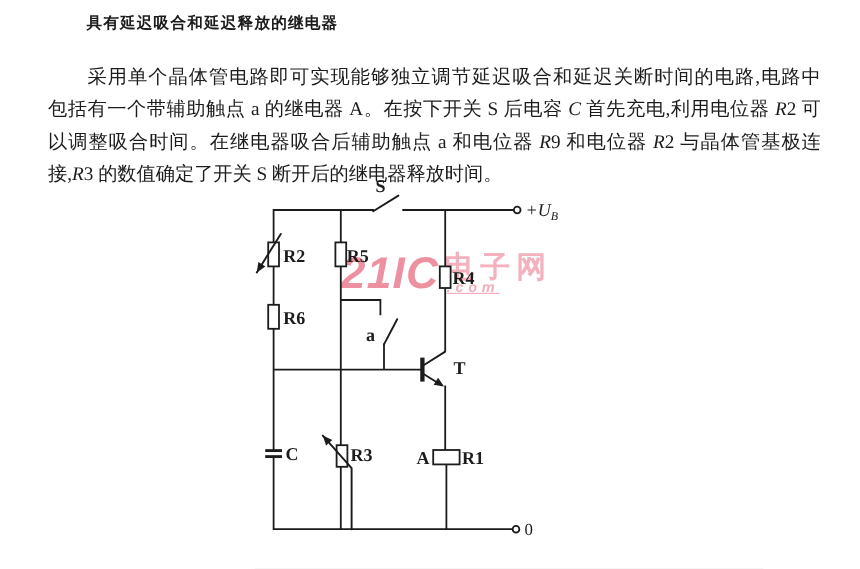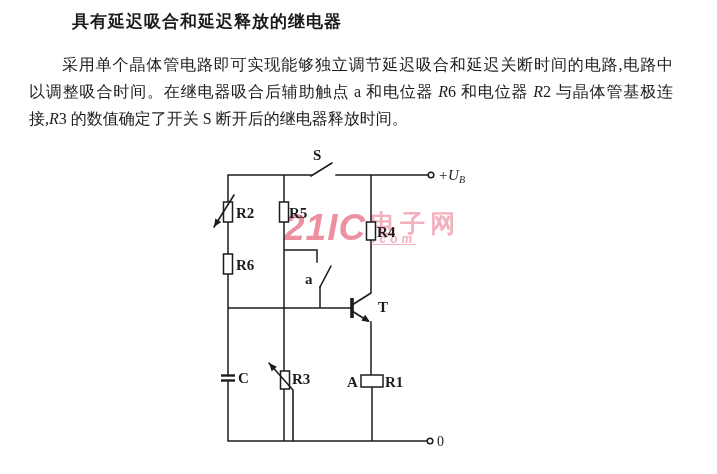--- a/index.html
+++ b/index.html
@@ -13,25 +13,25 @@
     position:relative;
     width:717px;height:474px;
     background:var(--paper);
     overflow:hidden;
     font-family:"Liberation Serif", serif;
     color:var(--ink);
   }
   .doc-title{
     position:absolute;left:72px;top:10px;
     font-family:Liberation Mono, monospace;
-    font-weight:bold;font-size:17px;letter-spacing:1px;
+    font-weight:bold;font-size:13px;letter-spacing:1px;
     white-space:nowrap;
   }
   .paragraph{
-    position:absolute;left:29px;top:51px;width:644px;
+    position:absolute;left:40px;top:51px;width:644px;
     font-size:16px;line-height:27px;
   }
   .para-line{
     text-align:justify;
     text-align-last:justify;
     height:27px;overflow:hidden;
   }
   .para-line.first{padding-left:33px;}
   .para-line.last{text-align-last:left;}
   .var{font-style:italic;}
@@ -80,21 +80,22 @@
 </style>
 </head>
 <body>
 
 <div class="page">
 
   <div class="doc-title">具有延迟吸合和延迟释放的继电器</div>
 
   <div class="paragraph">
     <div class="para-line first"><span>采用单个晶体管电路即可实现能够独立调节延迟吸合和延迟关断时间的电路,电路中</span></div>
-    <div class="para-line"><span>以调整吸合时间。在继电器吸合后辅助触点 a 和电位器 </span><span class="var">R</span><span>6 和电位器 </span><span class="var">R</span><span>2 与晶体管基极连</span></div>
+    <div class="para-line"><span>包括有一个带辅助触点 a 的继电器 A。在按下开关 S 后电容 </span><span class="var">C</span><span> 首先充电,利用电位器 </span><span class="var">R</span><span>2 可</span></div>
+    <div class="para-line"><span>以调整吸合时间。在继电器吸合后辅助触点 a 和电位器 </span><span class="var">R</span><span>9 和电位器 </span><span class="var">R</span><span>2 与晶体管基极连</span></div>
     <div class="para-line last"><span>接,</span><span class="var">R</span><span>3 的数值确定了开关 S 断开后的继电器释放时间。</span></div>
   </div>
 
   <div class="watermark">
     <span class="wm-main">21IC</span>
     <span class="wm-right">
       <span class="wm-cjk">电子网</span>
       <span class="wm-com">.com</span>
     </span>
   </div>

